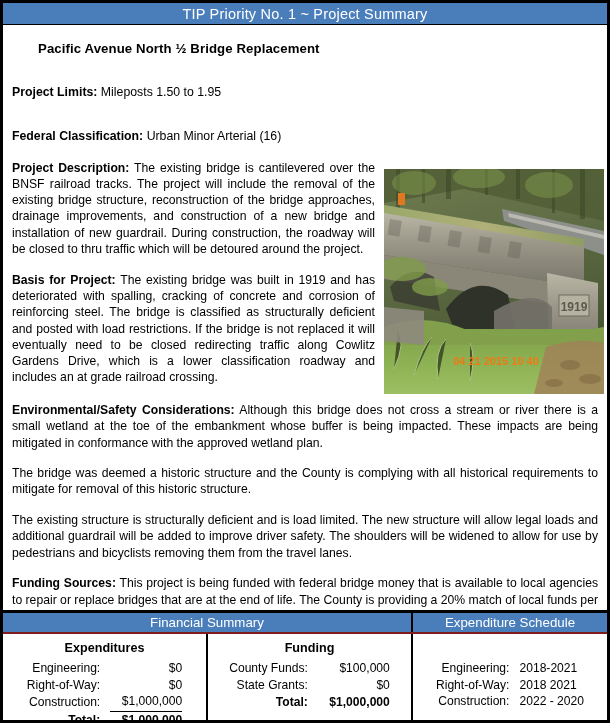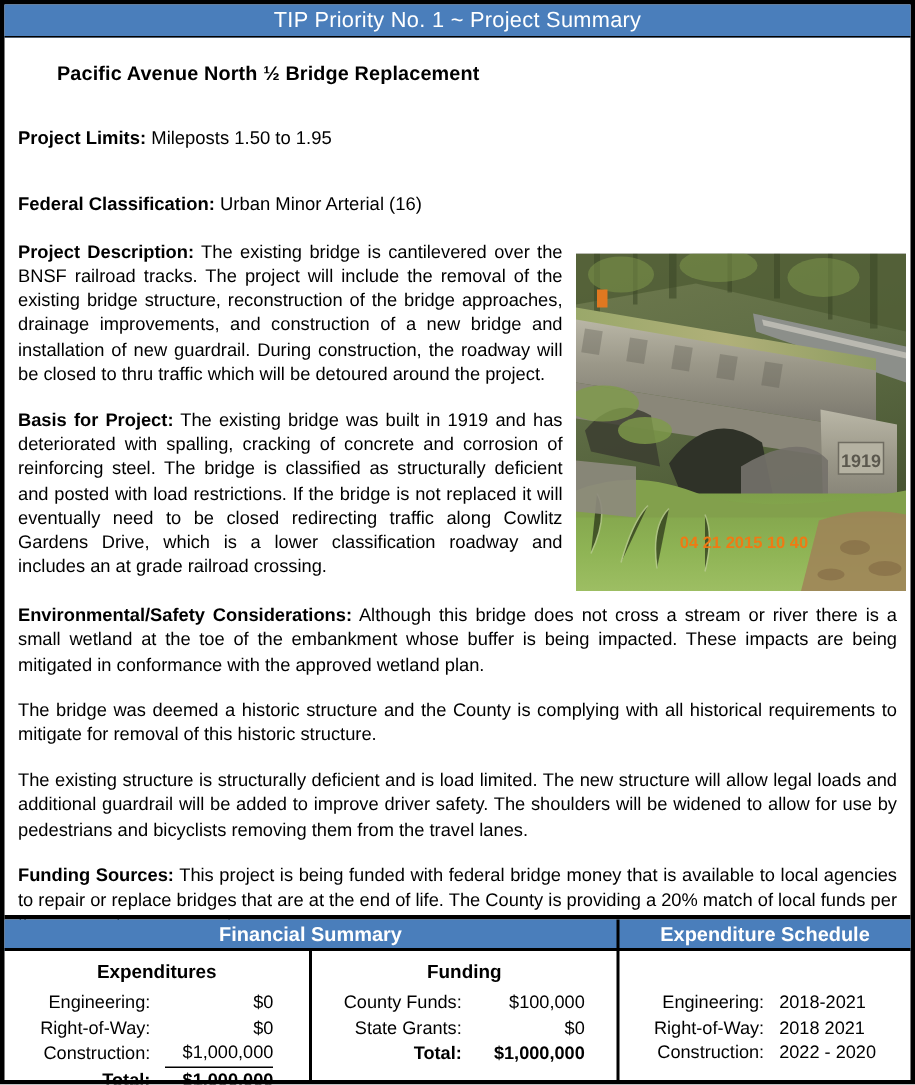--- a/index.html
+++ b/index.html
@@ -105,23 +105,23 @@
     left: 0;
     right: 0;
     bottom: 0;
     border-top: 3px solid #000000;
   }
   .tbl-head-row {
     display: flex;
     height: 19px;
     background: #4a7ebb;
     color: #ffffff;
-    font-weight: bold;
+    font-weight: normal;
     font-size: 13.3px;
-    border-bottom: 2px solid #000000;
+    border-bottom: 2px solid #7f1d1d;
   }
   .th-cell {
     display: flex;
     align-items: center;
     justify-content: center;
     box-sizing: border-box;
   }
   .th-fin { width: 410px; border-right: 2px solid #000000; }
   .th-exp { flex: 1; }
 

